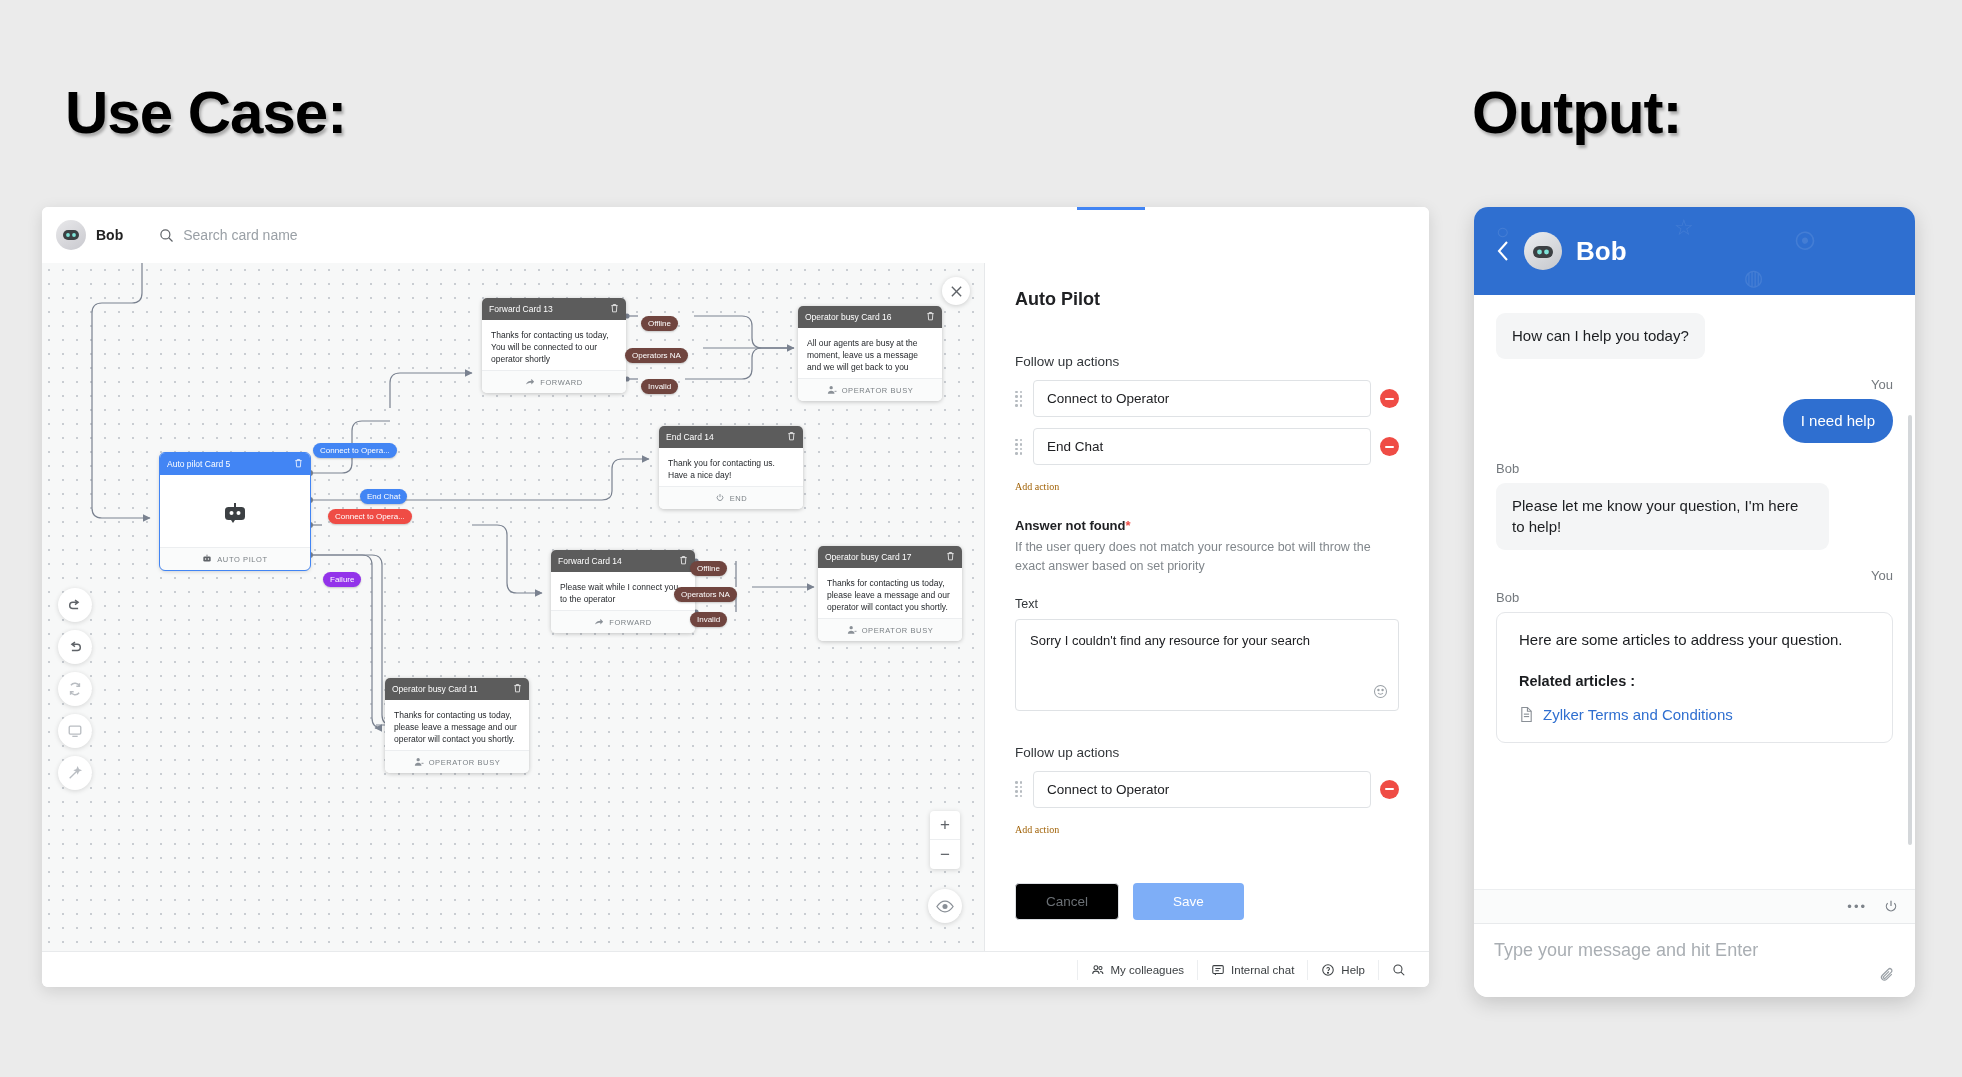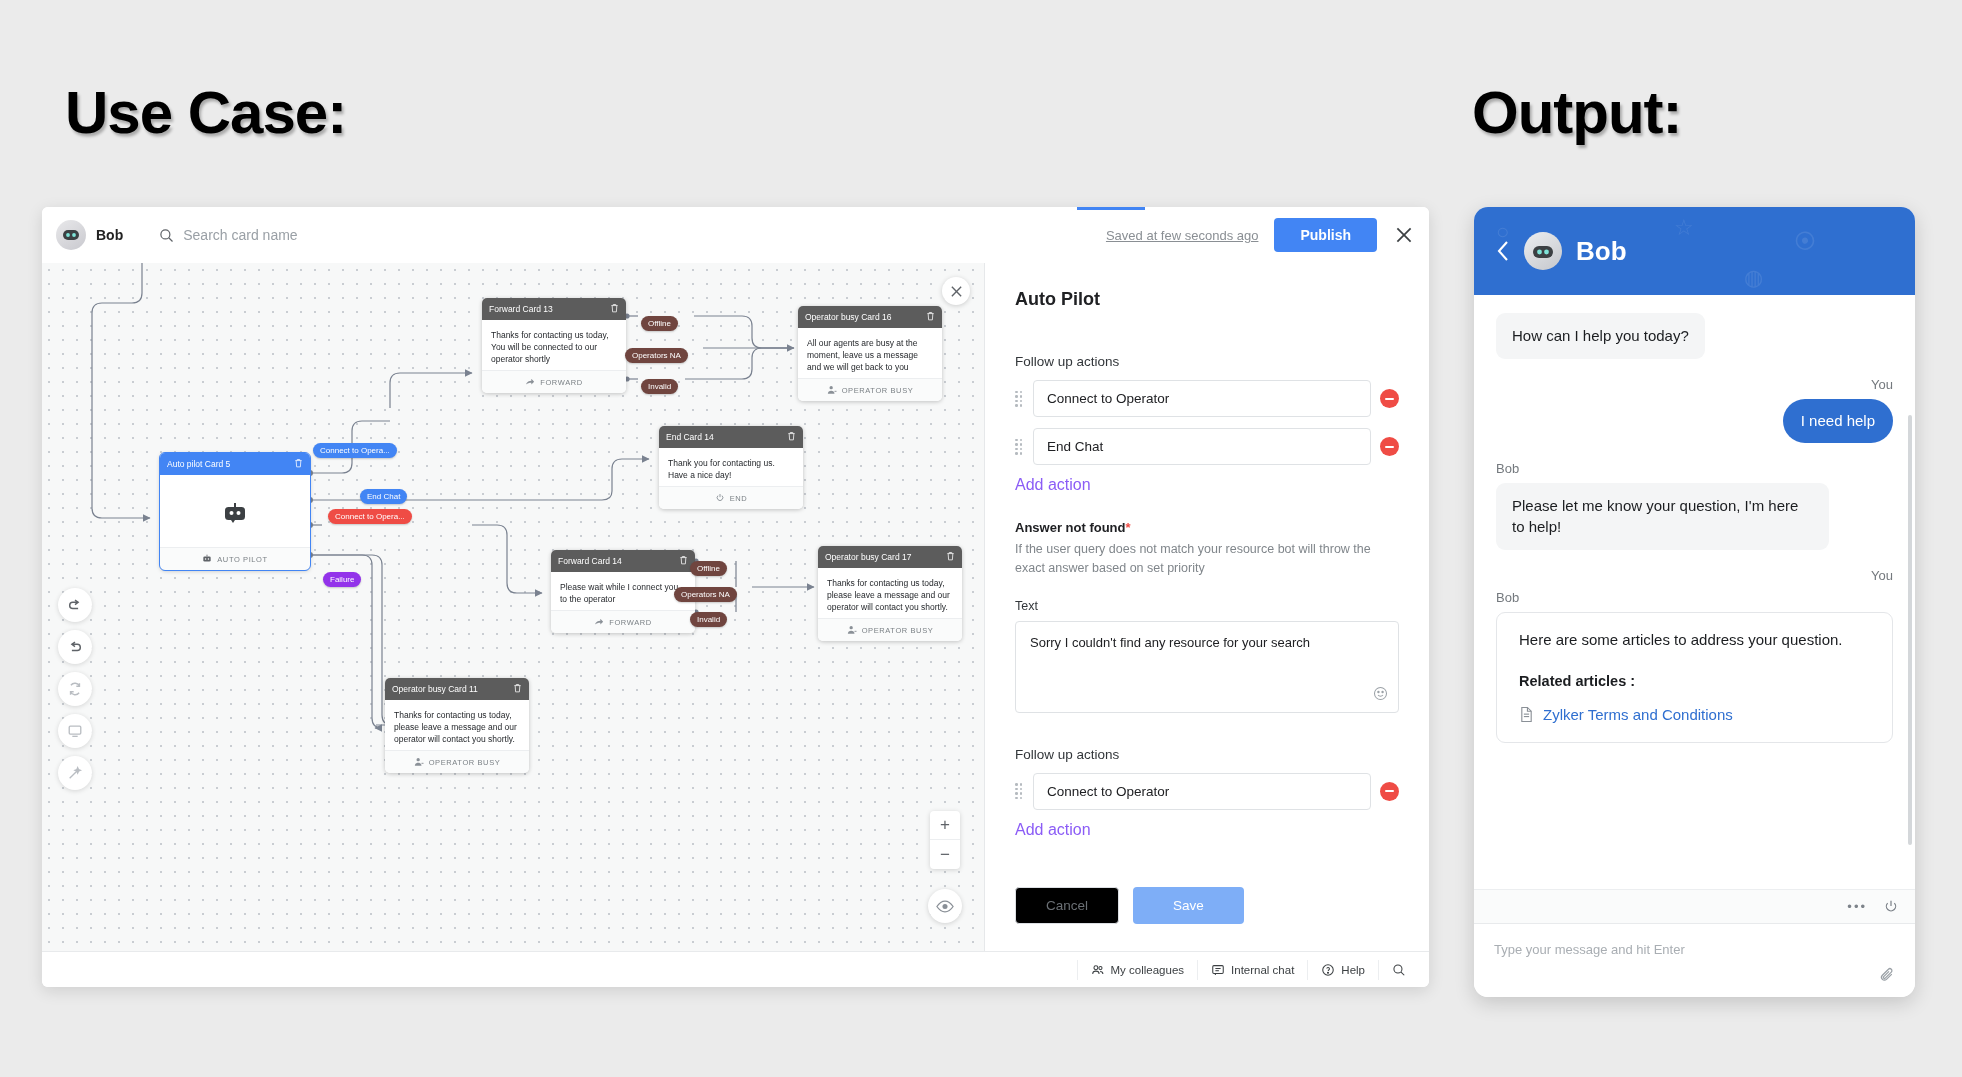--- a/index.html
+++ b/index.html
@@ -139,21 +139,21 @@
   .grip i { width:2.5px; height:2.5px; background:#b5babf; border-radius:50%; display:block; }
   .action-input {
     flex:1; border:1px solid #dfe2e5; border-radius:4px;
     padding:10px 13px; font-size:13.5px; color:#202124; background:#fff;
   }
   .minus-btn {
     width:19px; height:19px; border-radius:50%; background:#ef4c45;
     display:flex; align-items:center; justify-content:center; flex:0 0 19px; cursor:pointer;
   }
   .minus-btn i { display:block; width:9px; height:2px; background:#fff; border-radius:1px; }
-  .add-action { font-size:16px; color:#8b5cf6; cursor:pointer; margin-bottom:26px; display:inline-block; }
+  .add-action { font-size:10px; color:#a16207; cursor:pointer; margin-bottom:26px; display:inline-block;font-family:Liberation Serif, serif; }
   .sec-title { font-size:13px; color:#202124; font-weight:bold; margin-bottom:5px; }
   .req { color:#ef4c45; }
   .sec-desc { font-size:12.5px; color:#80868b; line-height:1.55; margin-bottom:20px; }
   .f-label { font-size:12.5px; color:#32363a; margin-bottom:8px; }
   .textarea-box {
     border:1px solid #dfe2e5; border-radius:4px; height:92px;
     padding:13px 14px; font-size:13px; color:#202124; position:relative; margin-bottom:34px;
   }
   .emoji-btn { position:absolute; right:10px; bottom:8px; cursor:pointer; }
   .btn-row { display:flex; gap:14px; margin-top:22px; }
@@ -219,21 +219,21 @@
   .art a { color:#2f6fd0; font-size:15px; text-decoration:none; cursor:pointer; }
 
   .c-actions {
     flex:0 0 34px; background:#fafbfb; border-top:1px solid #eceef0;
     display:flex; align-items:center; justify-content:flex-end; gap:16px; padding-right:16px;
   }
   .c-input {
     flex:0 0 74px; border-top:1px solid #e8eaec; background:#fff;
     padding:16px 20px; position:relative;
   }
-  .c-ph { font-size:13px; color:#a9aeb3; }
+  .c-ph { font-size:18px; color:#a9aeb3; }
   .clip { position:absolute; right:18px; bottom:12px; cursor:pointer; }
   .c-scroll {
     position:absolute; right:3px; top:120px; width:4px; height:430px;
     background:#d4d7da; border-radius:2px;
   }
 </style>
 </head>
 <body>
 
 <div class="heading" id="h-usecase">Use Case:</div>
@@ -254,28 +254,20 @@
     <div class="b-title">Bob</div>
 
     <div class="b-search">
       <svg width="15" height="15" viewBox="0 0 16 16">
         <circle cx="6.8" cy="6.8" r="4.8" fill="none" stroke="#5f6368" stroke-width="1.3"></circle>
         <line x1="10.4" y1="10.4" x2="14.4" y2="14.4" stroke="#5f6368" stroke-width="1.3"></line>
       </svg>
       <span class="ph">Search card name</span>
     </div>
 
-    <div class="b-right">
-      <span class="saved-link">Saved at few seconds ago</span>
-      <button class="publish-btn">Publish</button>
-      <svg class="close-x" viewBox="0 0 20 20">
-        <line x1="4" y1="4" x2="16" y2="16" stroke="#3c4043" stroke-width="1.6"></line>
-        <line x1="16" y1="4" x2="4" y2="16" stroke="#3c4043" stroke-width="1.6"></line>
-      </svg>
-    </div>
   </div>
 
   <div class="b-body">
 
     <div id="canvas">
 
       <svg class="wires">
         <defs>
           <marker id="ah" markerWidth="7" markerHeight="7" refX="6" refY="3.2" orient="auto">
             <path d="M0,0 L6.5,3.2 L0,6.4 z" fill="#7a8290"></path>

